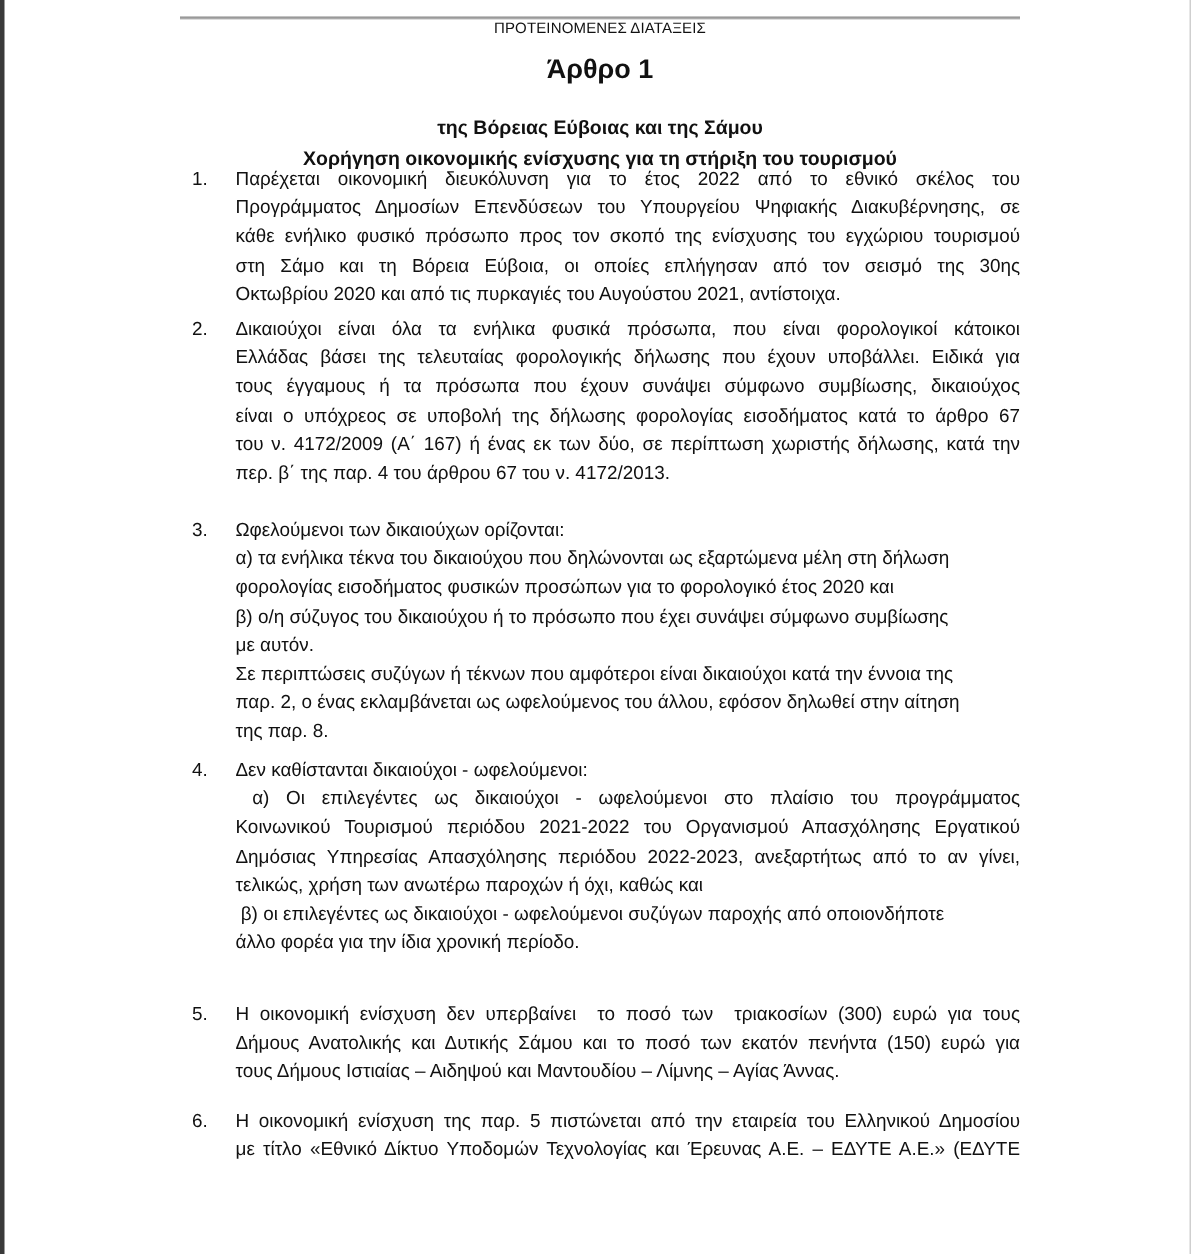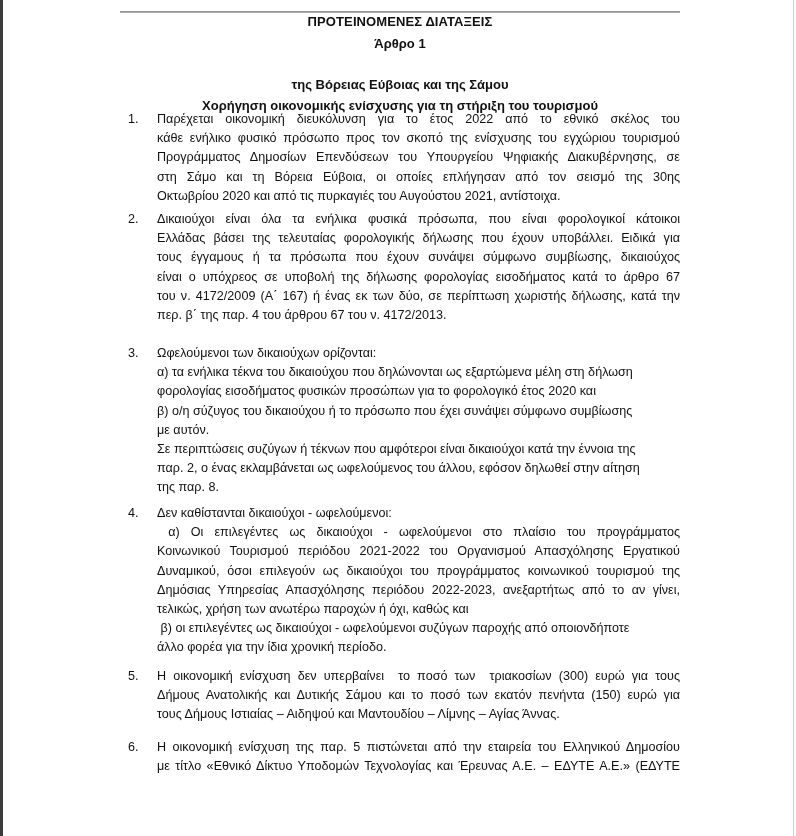--- a/index.html
+++ b/index.html
@@ -15,22 +15,22 @@
   }
   .right-edge {
     position: absolute; left: 793px; top: 0; width: 1px; height: 836px;
     background: #cfcfcf;
   }
   .top-rule {
     position: absolute; left: 120px; top: 11px; width: 560px; height: 2px;
     background: linear-gradient(#888, #bbb);
   }
   .header { position: absolute; left: 120px; width: 560px; text-align: center; }
-  .h-title { top: 14px; font-size: 13px; font-weight: bold; letter-spacing: 0.1px; }
-  .h-article { top: 36px; font-size: 13px; font-weight: bold; }
+  .h-title { top: 14px; font-size: 10px; font-weight: normal; letter-spacing: 0.1px; }
+  .h-article { top: 36px; font-size: 18px; font-weight: bold; }
   .h-sub1 { top: 58px; font-size: 13px; font-weight: bold; margin-top: 40px; }
   .h-sub2 { top: 77px; font-size: 13px; font-weight: bold; }
 
   .item { position: absolute; left: 128px; width: 552px; font-size: 12.6px; line-height: 19.2px; }
   .item .num { position: absolute; left: 0; top: 0; width: 20px; }
   .item .body { margin-left: 29px; }
   .item .line { text-align: justify; text-align-last: justify; white-space: nowrap; display: block; }
   .item .line.last { text-align-last: left; }
   .item .line.free { text-align: center; text-align-last: left; }
 </style>
@@ -43,22 +43,22 @@
 
 <div class="header h-title">ΠΡΟΤΕΙΝΟΜΕΝΕΣ ΔΙΑΤΑΞΕΙΣ</div>
 <div class="header h-article">Άρθρο 1</div>
 <div class="header h-sub1">Χορήγηση οικονομικής ενίσχυσης για τη στήριξη του τουρισμού</div>
 <div class="header h-sub2">της Βόρειας Εύβοιας και της Σάμου</div>
 
 <div class="item" style="top:110px;">
   <span class="num">1.</span>
   <div class="body">
     <span class="line">Παρέχεται οικονομική διευκόλυνση για το έτος 2022 από το εθνικό σκέλος του</span>
+    <span class="line">Προγράμματος Δημοσίων Επενδύσεων του Υπουργείου Ψηφιακής Διακυβέρνησης, σε</span>
     <span class="line">κάθε ενήλικο φυσικό πρόσωπο προς τον σκοπό της ενίσχυσης του εγχώριου τουρισμού</span>
-    <span class="line">Προγράμματος Δημοσίων Επενδύσεων του Υπουργείου Ψηφιακής Διακυβέρνησης, σε</span>
     <span class="line">στη Σάμο και τη Βόρεια Εύβοια, οι οποίες επλήγησαν από τον σεισμό της 30ης</span>
     <span class="line last">Οκτωβρίου 2020 και από τις πυρκαγιές του Αυγούστου 2021, αντίστοιχα.</span>
   </div>
 </div>
 
 <div class="item" style="top:210px;">
   <span class="num">2.</span>
   <div class="body">
     <span class="line">Δικαιούχοι είναι όλα τα ενήλικα φυσικά πρόσωπα, που είναι φορολογικοί κάτοικοι</span>
     <span class="line">Ελλάδας βάσει της τελευταίας φορολογικής δήλωσης που έχουν υποβάλλει. Ειδικά για</span>
@@ -82,21 +82,20 @@
     <span class="line free">της παρ. 8.</span>
   </div>
 </div>
 
 <div class="item" style="top:504px;">
   <span class="num">4.</span>
   <div class="body">
     <span class="line free">Δεν καθίστανται δικαιούχοι - ωφελούμενοι:</span>
     <span class="line" style="white-space:pre;"> α) Οι επιλεγέντες ως δικαιούχοι - ωφελούμενοι στο πλαίσιο του προγράμματος</span>
     <span class="line">Κοινωνικού Τουρισμού περιόδου 2021-2022 του Οργανισμού Απασχόλησης Εργατικού</span>
-    <span class="line">Δυναμικού, όσοι επιλεγούν ως δικαιούχοι του προγράμματος κοινωνικού τουρισμού της</span>
     <span class="line">Δημόσιας Υπηρεσίας Απασχόλησης περιόδου 2022-2023, ανεξαρτήτως από το αν γίνει,</span>
     <span class="line free">τελικώς, χρήση των ανωτέρω παροχών ή όχι, καθώς και</span>
     <span class="line free" style="white-space:pre;"> β) οι επιλεγέντες ως δικαιούχοι - ωφελούμενοι συζύγων παροχής από οποιονδήποτε</span>
     <span class="line free">άλλο φορέα για την ίδια χρονική περίοδο.</span>
   </div>
 </div>
 
 <div class="item" style="top:667px;">
   <span class="num">5.</span>
   <div class="body">

